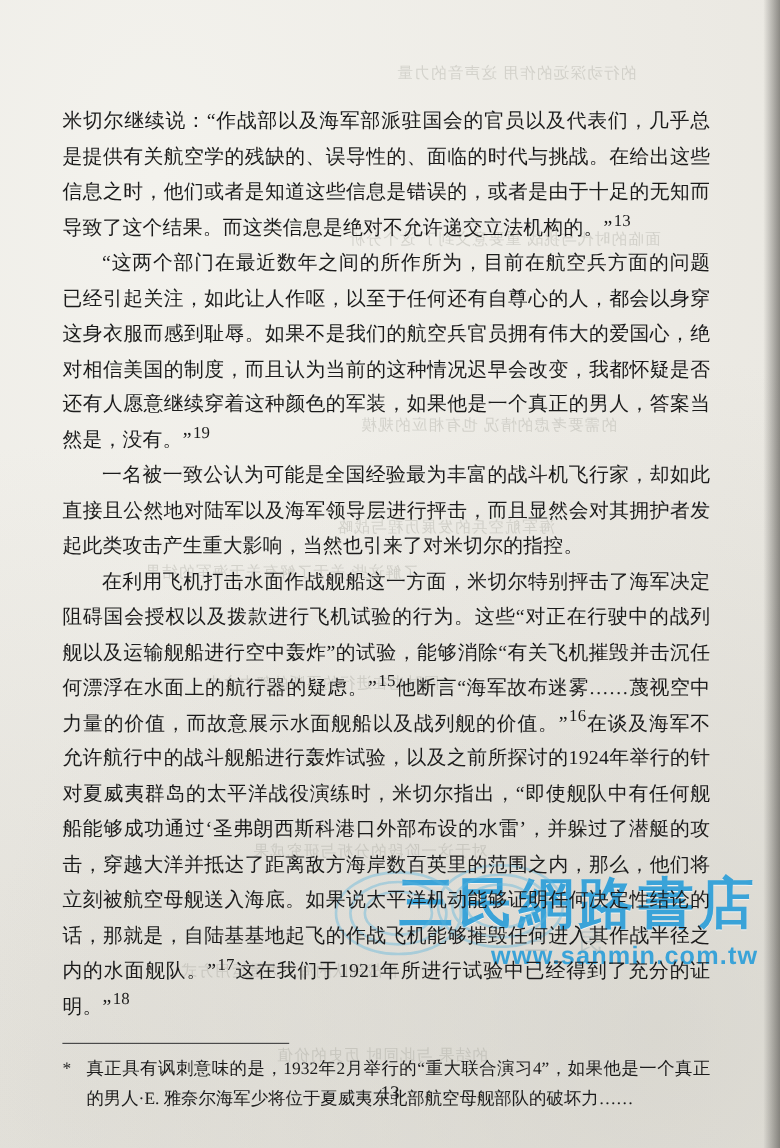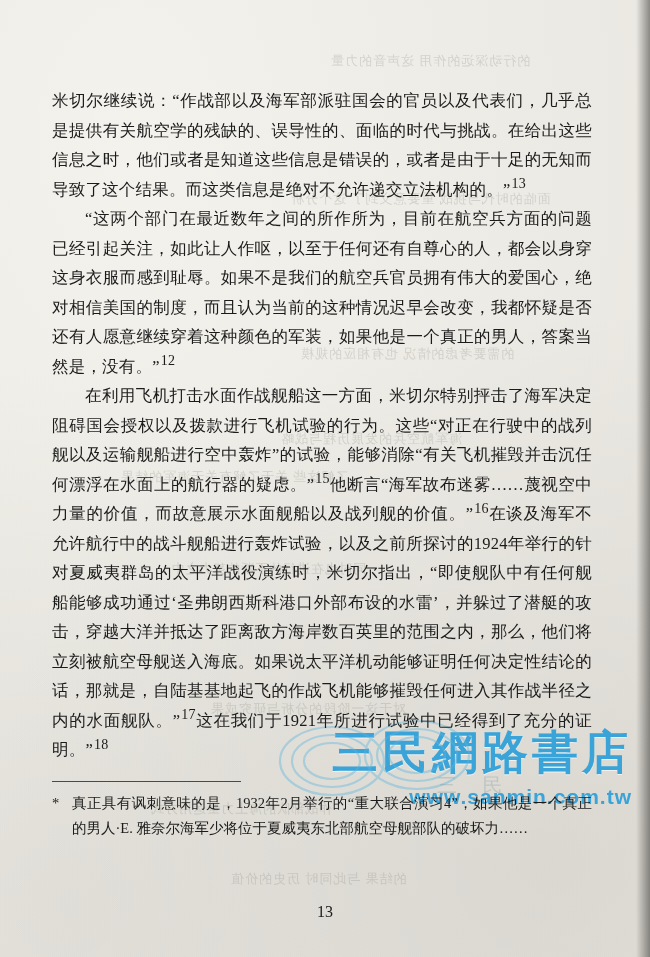--- a/index.html
+++ b/index.html
@@ -188,22 +188,23 @@
     </svg>
     <div class="wm-ghost-cn">三 民</div>
     <div class="wm-title">三民網路書店</div>
     <div class="wm-url">www.sanmin.com.tw</div>
   </div>
 
   <div id="content">
 
     <p class="body-par noindent"><span>米切尔继续说：“作战部以及海军部派驻国会的官员以及代表们，几乎总是提供有关航空学的残缺的、误导性的、面临的时代与挑战。在给出这些信息之时，他们或者是知道这些信息是错误的，或者是由于十足的无知而导致了这个结果。而这类信息是绝对不允许递交立法机构的。”</span><sup class="fn">13</sup></p>
 
-    <p class="body-par"><span>“这两个部门在最近数年之间的所作所为，目前在航空兵方面的问题已经引起关注，如此让人作呕，以至于任何还有自尊心的人，都会以身穿这身衣服而感到耻辱。如果不是我们的航空兵官员拥有伟大的爱国心，绝对相信美国的制度，而且认为当前的这种情况迟早会改变，我都怀疑是否还有人愿意继续穿着这种颜色的军装，如果他是一个真正的男人，答案当然是，没有。”</span><sup class="fn">12</sup></p>
-
+    <p class="body-par"><span>“这两个部门在最近数年之间的所作所为，目前在航空兵方面的问题已经引起关注，如此让人作呕，以至于任何还有自尊心的人，都会以身穿这身衣服而感到耻辱。如果不是我们的航空兵官员拥有伟大的爱国心，绝对相信美国的制度，而且认为当前的这种情况迟早会改变，我都怀疑是否还有人愿意继续穿着这种颜色的军装，如果他是一个真正的男人，答案当然是，没有。”</span><sup class="fn">19</sup></p>
+
+    <p class="body-par"><span>一名被一致公认为可能是全国经验最为丰富的战斗机飞行家，却如此直接且公然地对陆军以及海军领导层进行抨击，而且显然会对其拥护者发起此类攻击产生重大影响，当然也引来了对米切尔的指控。</span></p>
 
     <p class="body-par"><span>在利用飞机打击水面作战舰船这一方面，米切尔特别抨击了海军决定阻碍国会授权以及拨款进行飞机试验的行为。这些“对正在行驶中的战列舰以及运输舰船进行空中轰炸”的试验，能够消除“有关飞机摧毁并击沉任何漂浮在水面上的航行器的疑虑。”</span><sup class="fn">15</sup><span>他断言“海军故布迷雾……蔑视空中力量的价值，而故意展示水面舰船以及战列舰的价值。”</span><sup class="fn">16</sup><span>在谈及海军不允许航行中的战斗舰船进行轰炸试验，以及之前所探讨的1924年举行的针对夏威夷群岛的太平洋战役演练时，米切尔指出，“即使舰队中有任何舰船能够成功通过‘圣弗朗西斯科港口外部布设的水雷’，并躲过了潜艇的攻击，穿越大洋并抵达了距离敌方海岸数百英里的范围之内，那么，他们将立刻被航空母舰送入海底。如果说太平洋机动能够证明任何决定性结论的话，那就是，自陆基基地起飞的作战飞机能够摧毁任何进入其作战半径之内的水面舰队。”</span><sup class="fn">17</sup><span>这在我们于1921年所进行试验中已经得到了充分的证明。”</span><sup class="fn">18</sup></p>
 
     <hr class="footnote-sep">
 
     <p class="footnote"><span class="fn-mark">*</span><span>真正具有讽刺意味的是，1932年2月举行的“重大联合演习4”，如果他是一个真正的男人·E. 雅奈尔海军少将位于夏威夷东北部航空母舰部队的破坏力……</span></p>
 
   </div>
 
   <div class="page-number">13</div>

